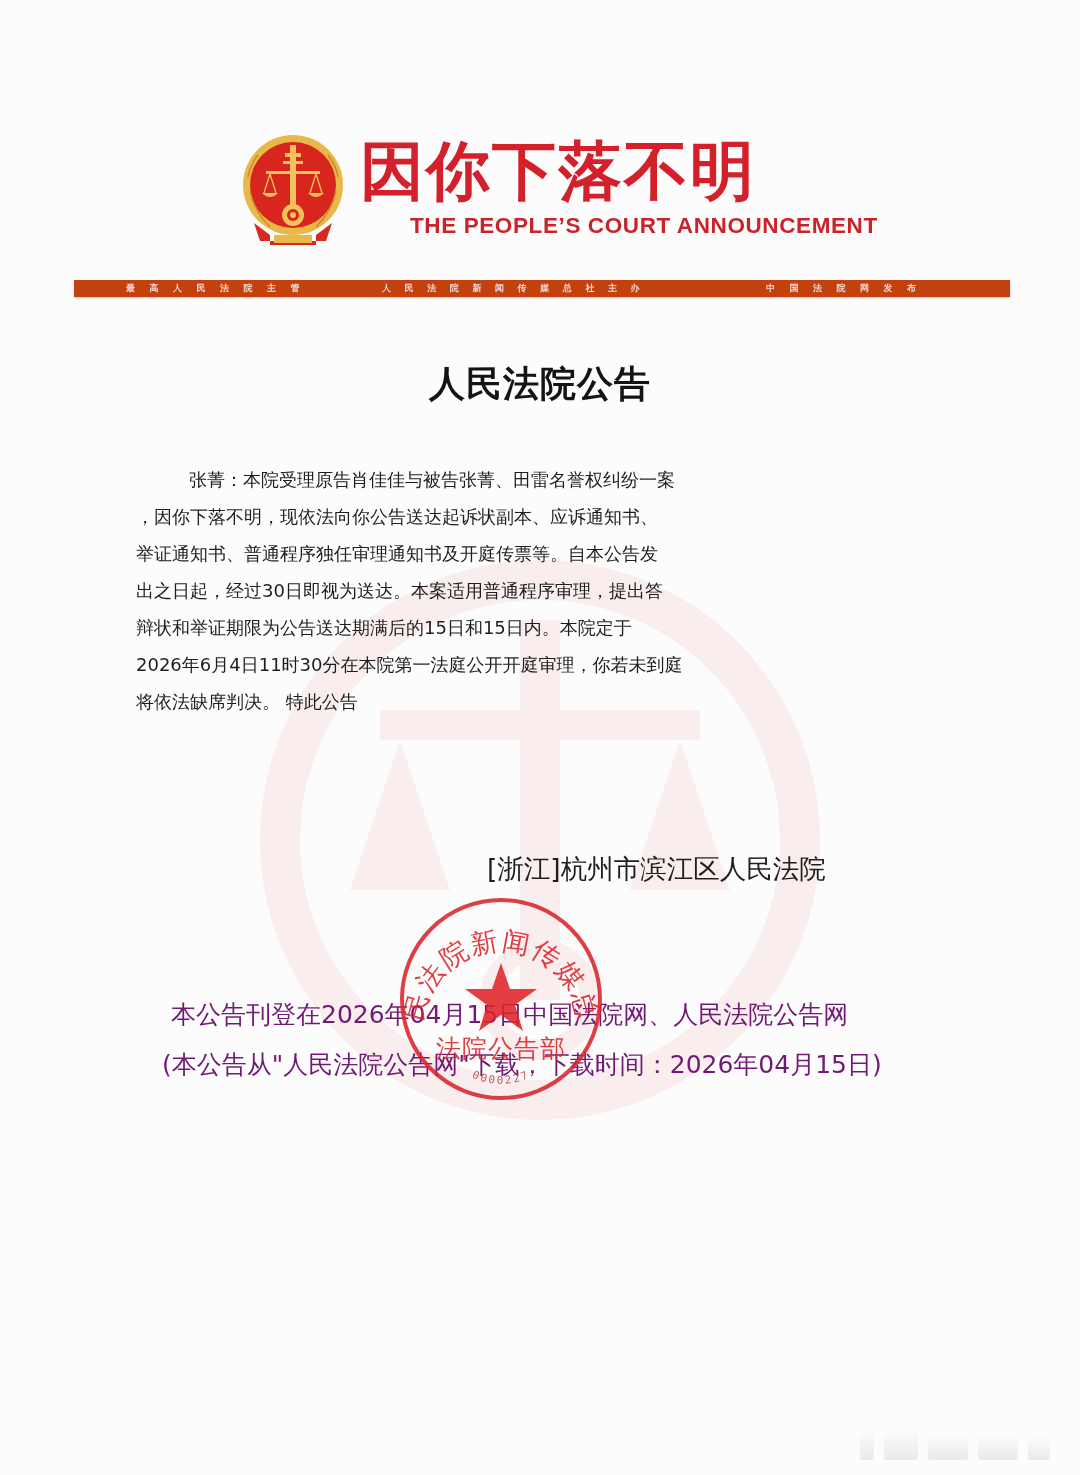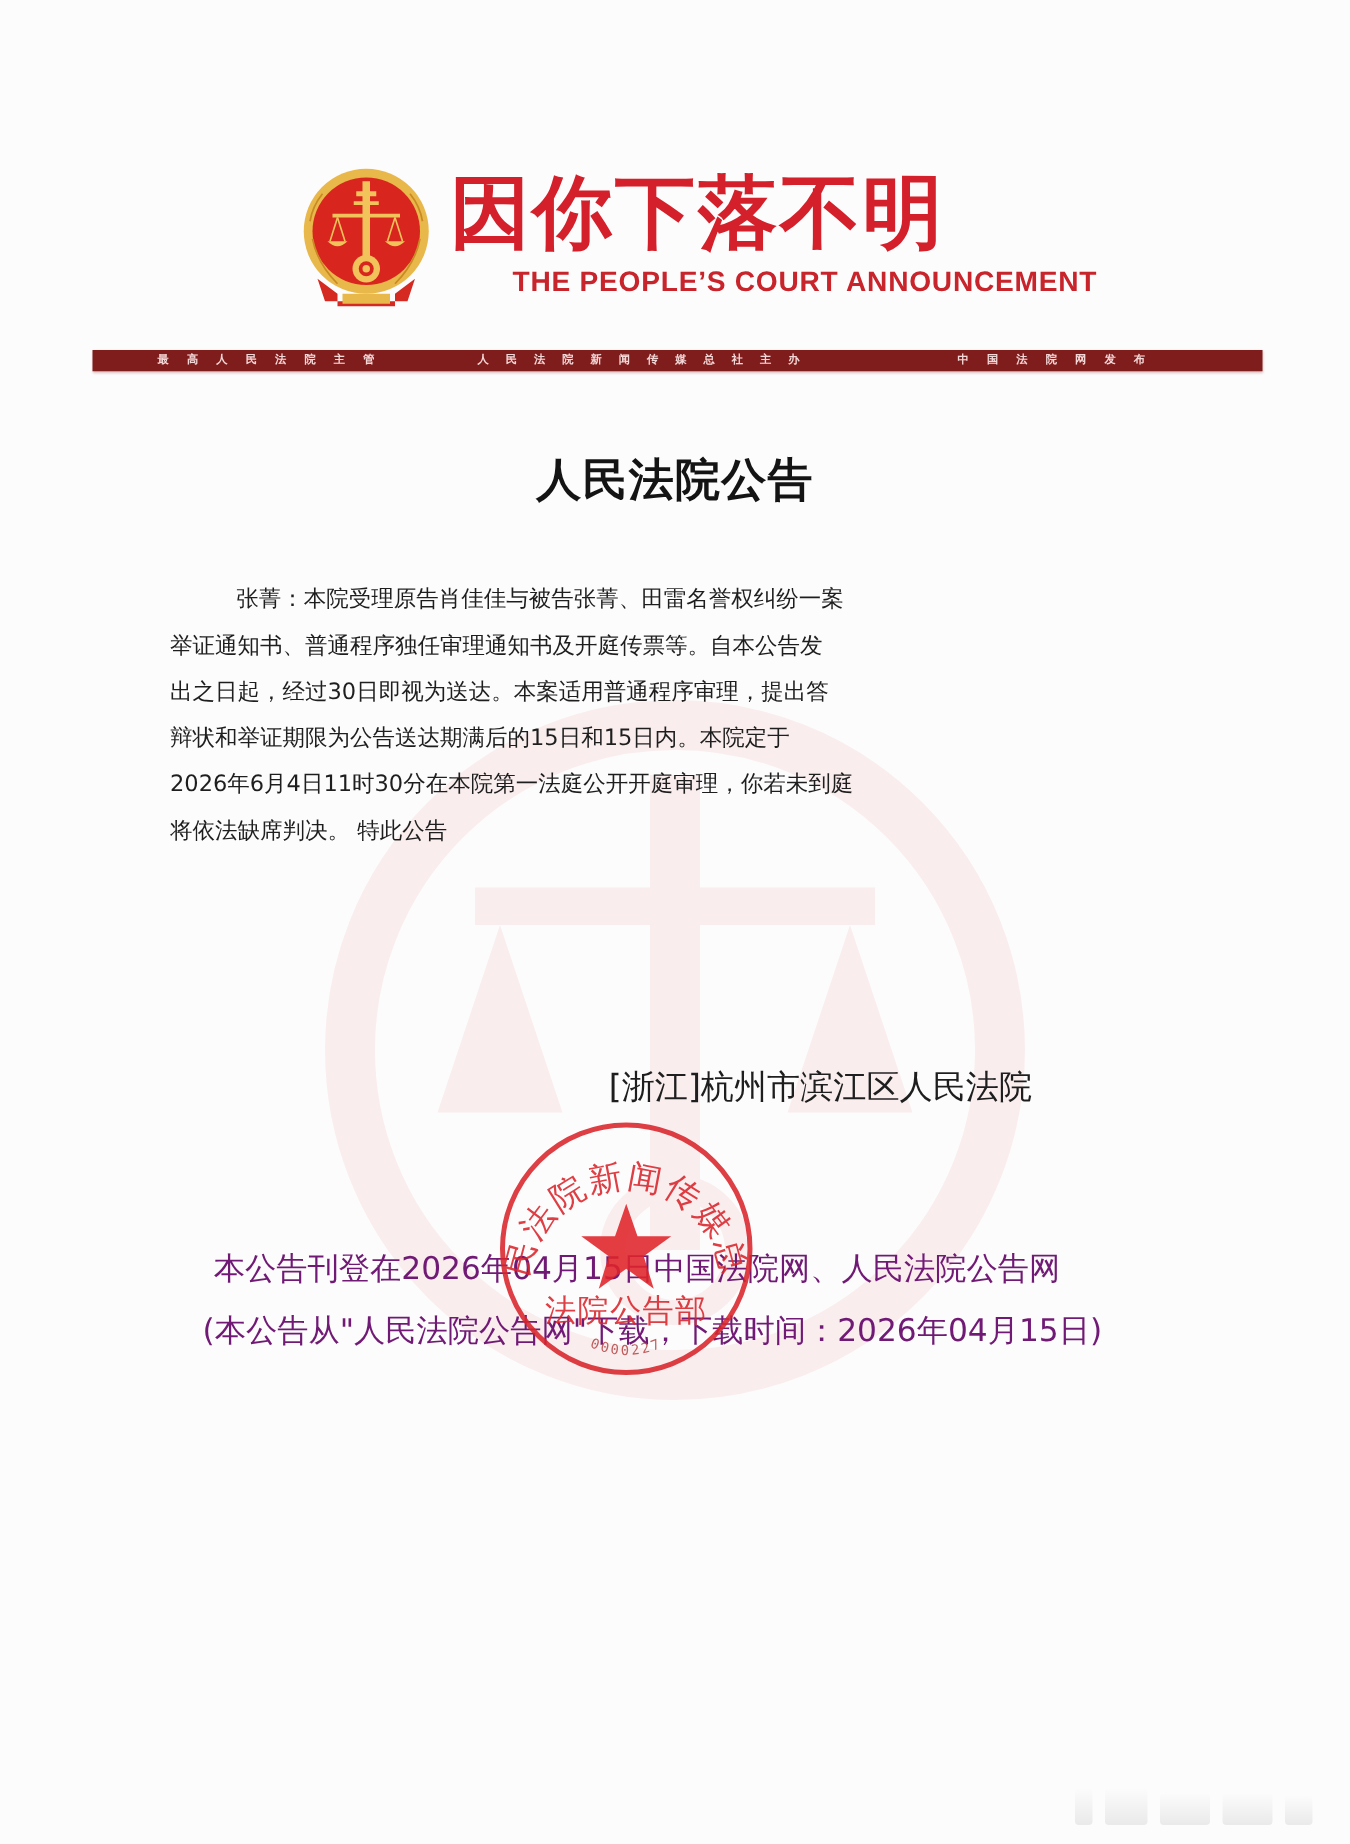--- a/index.html
+++ b/index.html
@@ -54,21 +54,21 @@
     color: #c8242c;
     letter-spacing: 0.6px;
     white-space: nowrap;
     margin-left: 44px;
   }
   
   .banner {
     position: absolute;
     left: 74px; top: 280px;
     width: 936px; height: 17px;
-    background: #7f1d1d;
+    background: #c2410c;
     box-shadow: 0 1px 2px rgba(120,0,0,0.25);
   }
   .banner-seg {
     position: absolute;
     top: 0;
     height: 17px;
     line-height: 17px;
     font-size: 9px;
     font-weight: bold;
     color: #f4d8d8;
@@ -197,20 +197,21 @@
   <div class="banner">
     <span class="banner-seg s1">最高人民法院主管</span>
     <span class="banner-seg s2">人民法院新闻传媒总社主办</span>
     <span class="banner-seg s3">中国法院网发布</span>
   </div>
 
   <div class="doc-title">人民法院公告</div>
 
   <div class="doc-body">
     <span class="line first">张菁：本院受理原告肖佳佳与被告张菁、田雷名誉权纠纷一案</span>
+    <span class="line">，因你下落不明，现依法向你公告送达起诉状副本、应诉通知书、</span>
     <span class="line">举证通知书、普通程序独任审理通知书及开庭传票等。自本公告发</span>
     <span class="line">出之日起，经过30日即视为送达。本案适用普通程序审理，提出答</span>
     <span class="line">辩状和举证期限为公告送达期满后的15日和15日内。本院定于</span>
     <span class="line">2026年6月4日11时30分在本院第一法庭公开开庭审理，你若未到庭</span>
     <span class="line">将依法缺席判决。 特此公告</span>
   </div>
 
   <div class="court-name">[浙江]杭州市滨江区人民法院</div>
 
   <div class="footer-line f1">本公告刊登在2026年04月15日中国法院网、人民法院公告网</div>

